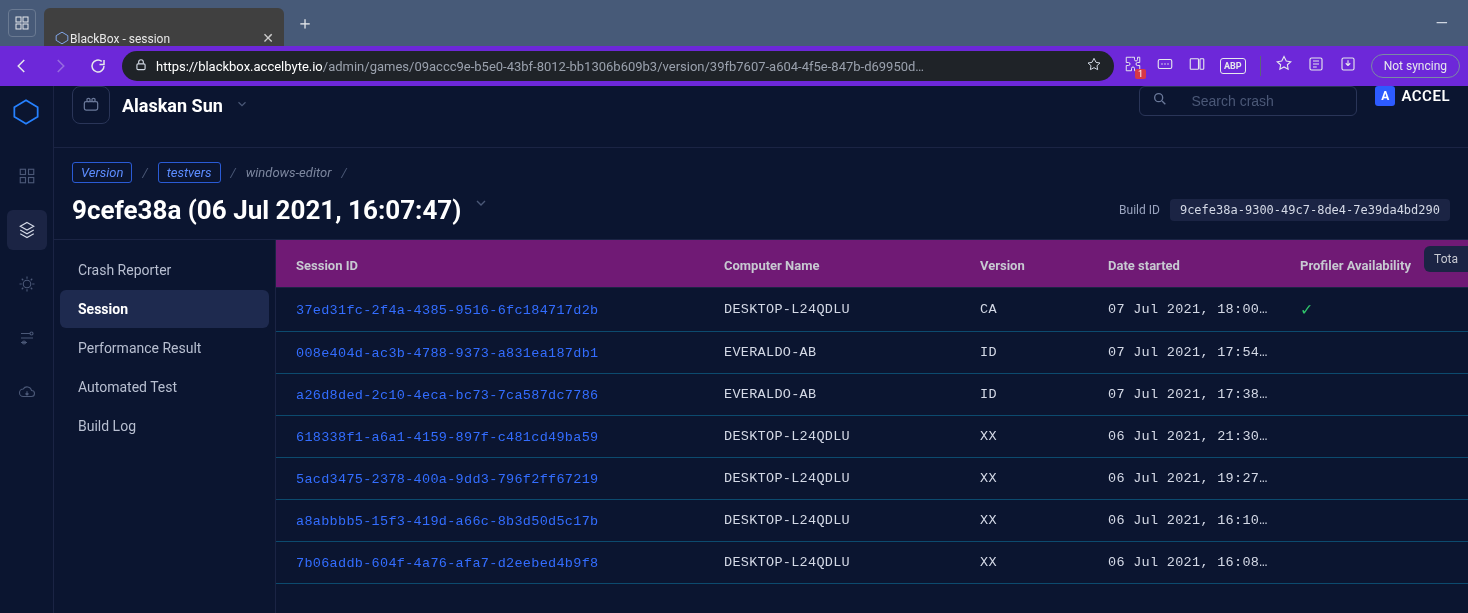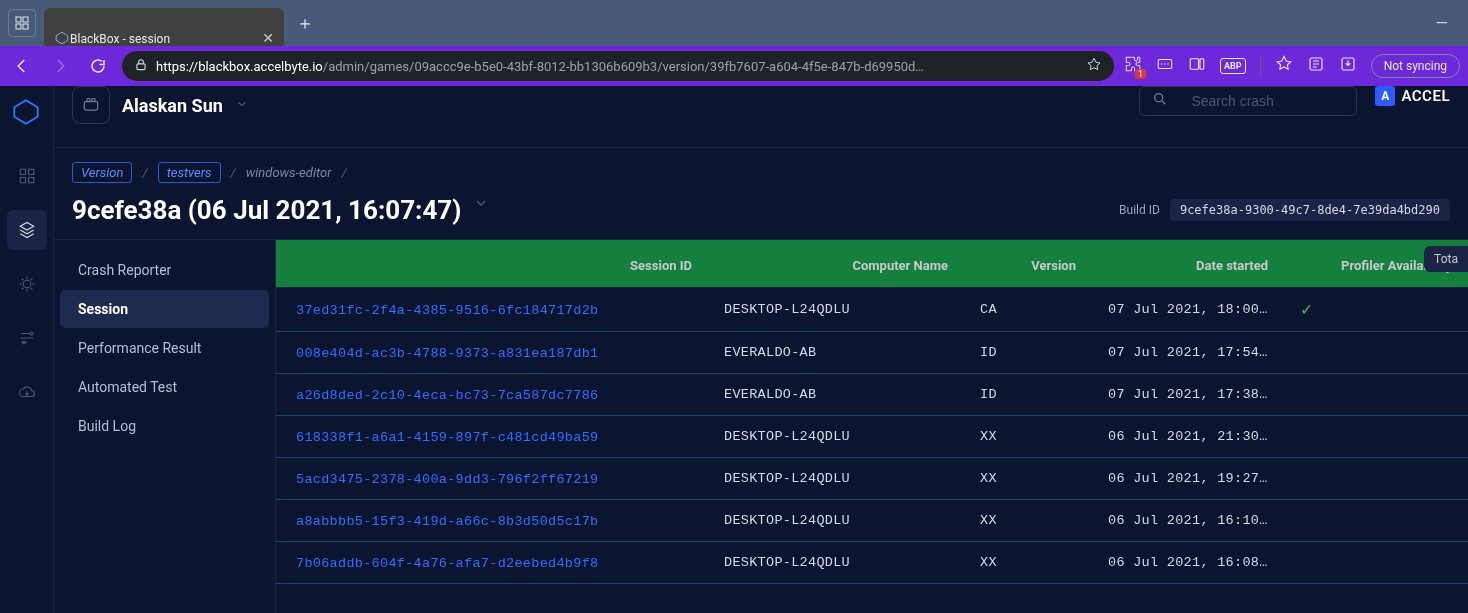--- a/index.html
+++ b/index.html
@@ -227,27 +227,27 @@
     border-radius:6px 0 0 6px;
     padding:6px 10px;
     font-size:12px;
     color:#c7c9d1;
   }
   table {
     width:100%;
     border-collapse:collapse;
   }
   th {
-    text-align:right;
+    text-align:left;
     font-size:13px;
     font-weight:700;
     color:#c7c9d1;
     padding:18px 16px 14px 16px;
     border-bottom:1px solid #1b2444;
-    background:#15803d;
+    background:#701a75;
   }
   td {
     padding:12px 16px;
     font-size:13.5px;
     border-bottom:1px solid #0c4a6e;
     color:#d4d9e6;
   }
   td.mono, td .mono { font-family: ui-monospace, "Courier New", monospace; letter-spacing:0.3px;}
   .session-link { color:#336dff; font-family: ui-monospace, "Courier New", monospace; letter-spacing:0.3px;}
   .check { color:#2fc26a; font-size:16px; }

